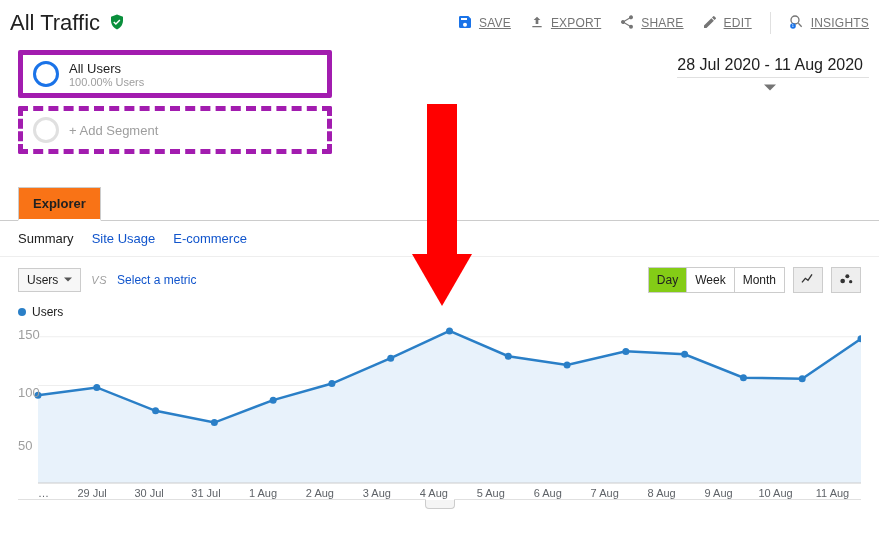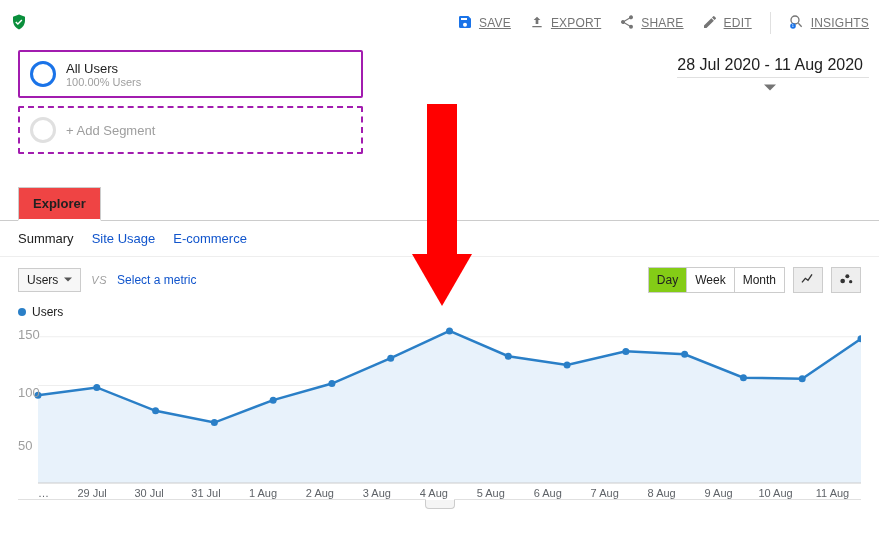--- a/index.html
+++ b/index.html
@@ -12,33 +12,33 @@
   .hdr h1 { font-size:22px; font-weight:400; margin:0; color:#212121; }
   .shield { width:18px; height:18px; }
   .hdr-actions { display:flex; align-items:center; gap:18px; color:#757575; font-size:12px; letter-spacing:0.2px;}
   .act { display:flex; align-items:center; gap:6px; cursor:pointer;text-decoration:underline; }
   .act svg { width:16px; height:16px; }
   .divider { width:1px; height:22px; background:#e0e0e0; }
 
   
   .segrow { display:flex; justify-content:space-between; padding:10px 10px 4px 18px; }
   .segs { display:flex; gap:10px; }
-  .segchip { width:345px; height:48px; border:2px solid #a21caf; border-radius:2px; display:flex; align-items:center; padding:6px 10px; gap:10px; }
+  .segchip { width:314px; height:48px; border:5px solid #a21caf; border-radius:2px; display:flex; align-items:center; padding:6px 10px; gap:10px; }
   .segchip.dashed { border-style:dashed; color:#9e9e9e; }
   .segchip .ring { width:26px; height:26px; border:3px solid #1a73e8; border-radius:50%; }
   .segchip .ringgrey { width:26px; height:26px; border:3px solid #e0e0e0; border-radius:50%; }
   .segtxt .l1 { font-size:13px; color:#212121; }
   .segtxt .l2 { font-size:11px; color:#9e9e9e; }
   .segchip.dashed .l1 { color:#9e9e9e; font-size:13px; }
   .daterange { font-size:16px; color:#212121; display:flex; align-items:center; gap:6px; padding-top:6px; padding-right:6px; cursor:pointer; border-bottom:1px solid #e0e0e0; height:28px;flex-direction:column;}
   .daterange svg { width:12px; height:12px; fill:#757575; }
 
   
   .tabs { margin:28px 0 0 18px; }
-  .tab { display:inline-block; border:1px solid #ccc; border-bottom:2px solid #fff; padding:8px 14px; font-size:13px; font-weight:700; color:#212121; background:#ef4444; position:relative; top:1px; }
+  .tab { display:inline-block; border:1px solid #ccc; border-bottom:2px solid #fff; padding:8px 14px; font-size:13px; font-weight:700; color:#212121; background:#f97316; position:relative; top:1px; }
   .tabline { border-bottom:1px solid #ccc; }
 
   
   .subnav { display:flex; gap:18px; padding:10px 0 10px 18px; border-bottom:1px solid #eee; font-size:13px; }
   .subnav .sel { color:#212121; }
   .subnav .link { color:#1155cc; cursor:pointer; }
 
   
   .controls { display:flex; justify-content:space-between; align-items:center; padding:10px 18px 6px 18px; }
   .left-ctr { display:flex; align-items:center; gap:10px; }
@@ -77,20 +77,21 @@
   .bottomedge { border-bottom:1px solid #e0e0e0; height:1px; }
   .gripper { width:30px; height:10px; margin:-1px auto 0 auto; border:1px solid #ccc; border-top:1px solid #fff; border-radius:0 0 4px 4px; background:#f5f5f5; cursor:pointer; }
 </style>
 </head>
 <body>
 
 <div class="page">
 
   <div class="hdr">
     <div class="hdr-left">
+      <h1>All Traffic</h1>
       <span>
         <svg class="shield" viewBox="0 0 24 24">
             <path fill="#0a8f3c" d="M12 2l8 3v5c0 5.25-3.4 10-8 12-4.6-2-8-6.75-8-12V5l8-3z"></path>
             <path fill="#fff" d="M10.5 13.3l-2.1-2.1-1.4 1.4 3.5 3.5 6-6-1.4-1.4z"></path>
           </svg>
       </span>
     </div>
     <div class="hdr-actions">
       <div class="act">
         <span><svg viewBox="0 0 24 24">

